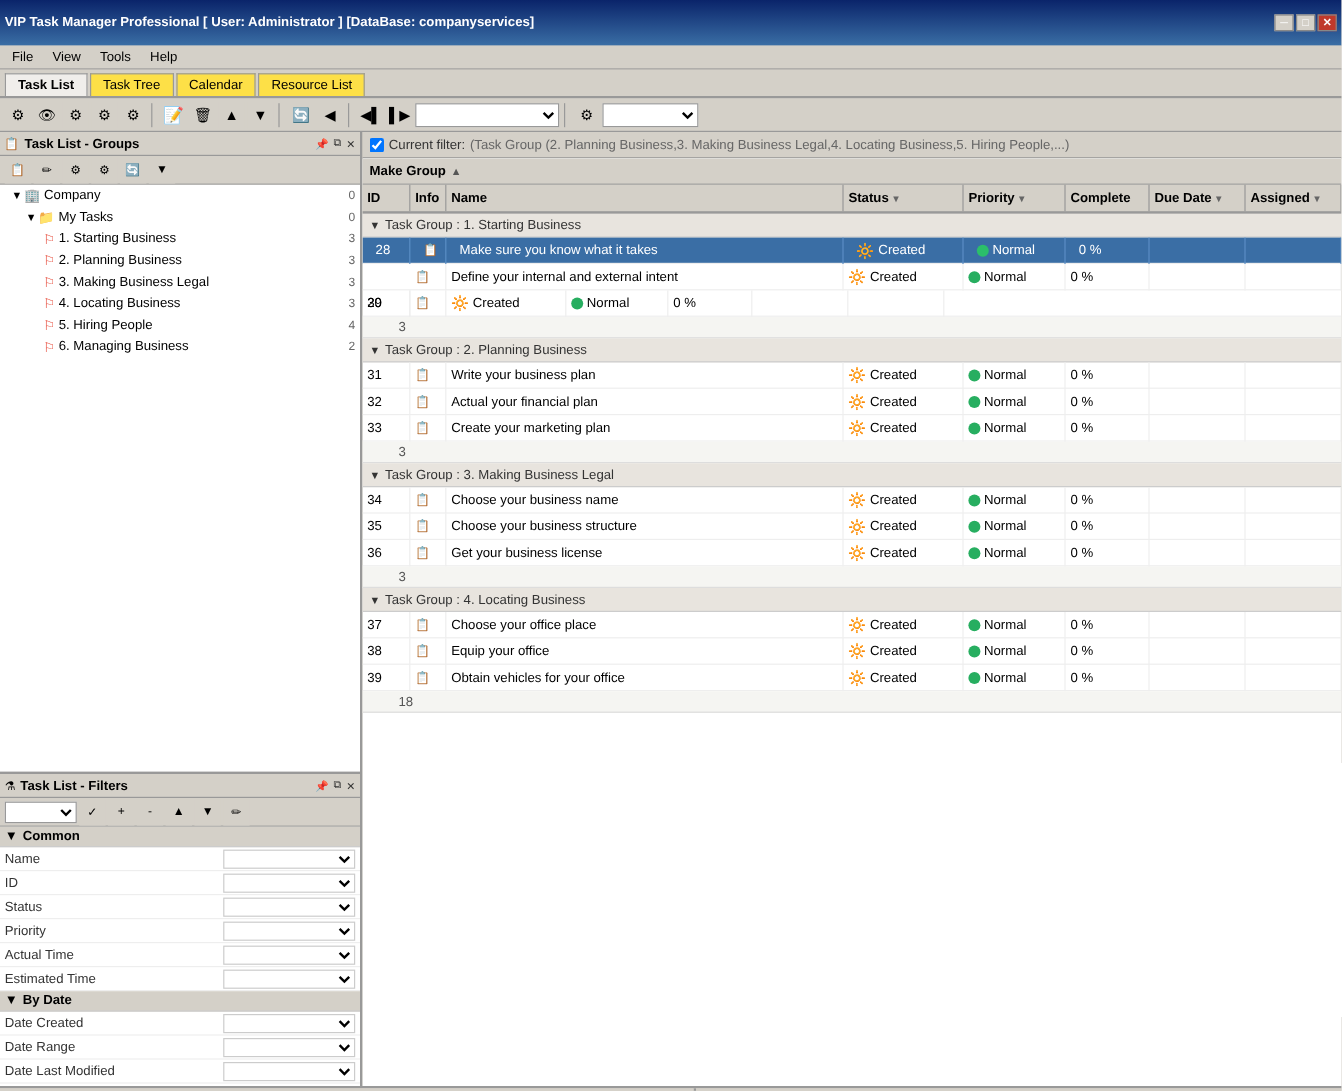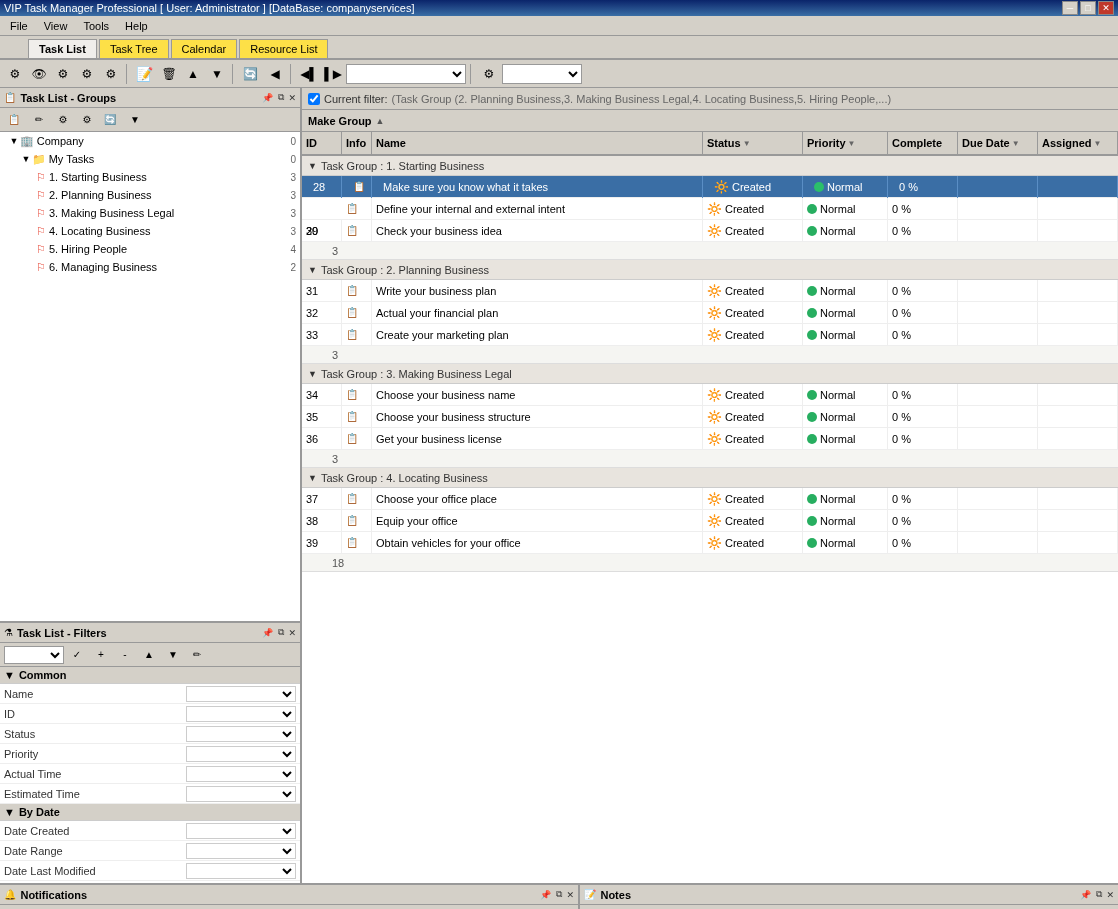--- a/index.html
+++ b/index.html
@@ -2,27 +2,27 @@
 <html><head>
   <meta charset="utf-8">
   <style>
     * { box-sizing: border-box; margin: 0; padding: 0; font-family: 'Tahoma', sans-serif; font-size: 11px; }
     body { background: #d4d0c8; width: 1118px; height: 909px; overflow: hidden; }
 
     
     .title-bar {
       background: linear-gradient(to bottom, #0a246a, #3a6ea5);
       color: white;
-      height: 16px;
+      height: 38px;
       display: flex;
       align-items: center;
       justify-content: space-between;
       padding: 0 4px;
       font-size: 11px;
-      font-weight: normal;
+      font-weight: bold;
     }
     .title-bar-controls { display: flex; gap: 2px; }
     .title-btn {
       width: 16px; height: 14px;
       background: #d4d0c8;
       border: 1px solid #888;
       font-size: 9px;
       display: flex; align-items: center; justify-content: center;
       cursor: pointer;
     }
@@ -51,21 +51,21 @@
     }
     .tab {
       padding: 3px 10px;
       border: 1px solid #999;
       border-bottom: none;
       background: #fde047;
       cursor: pointer;
       font-size: 11px;
       margin-right: 2px;
     }
-    .tab.active { background: #f0eeeb; font-weight: bold; margin-left: 24px; }
+    .tab.active { background: #f0eeeb; font-weight: bold; }
 
     
     .toolbar {
       background: #d4d0c8;
       height: 28px;
       display: flex;
       align-items: center;
       border-bottom: 1px solid #999;
       padding: 2px 4px;
       gap: 2px;
@@ -618,21 +618,20 @@
         <div class="task-cell" style="width:70px;">0 %</div>
         <div class="task-cell" style="width:80px;"></div>
         <div class="task-cell" style="width:80px;"></div>
       </div>
 
       <div class="task-row">
         <div class="task-cell" style="width:40px;">30</div>
         <div class="task-cell" style="width:30px;">
             <span style="font-size:10px;">📋</span>
           </div>
-        <div class="task-cell" style="flex:1;">Check your business idea</div>
         <div class="task-cell" style="width:100px;">
           <span class="status-badge">
             <span class="status-icon">🔆</span>
             <span>Created</span>
           </span>
         </div>
         <div class="task-cell" style="width:85px;">
           <span class="priority-badge">
             <span class="priority-dot"></span>
             <span>Normal</span>

